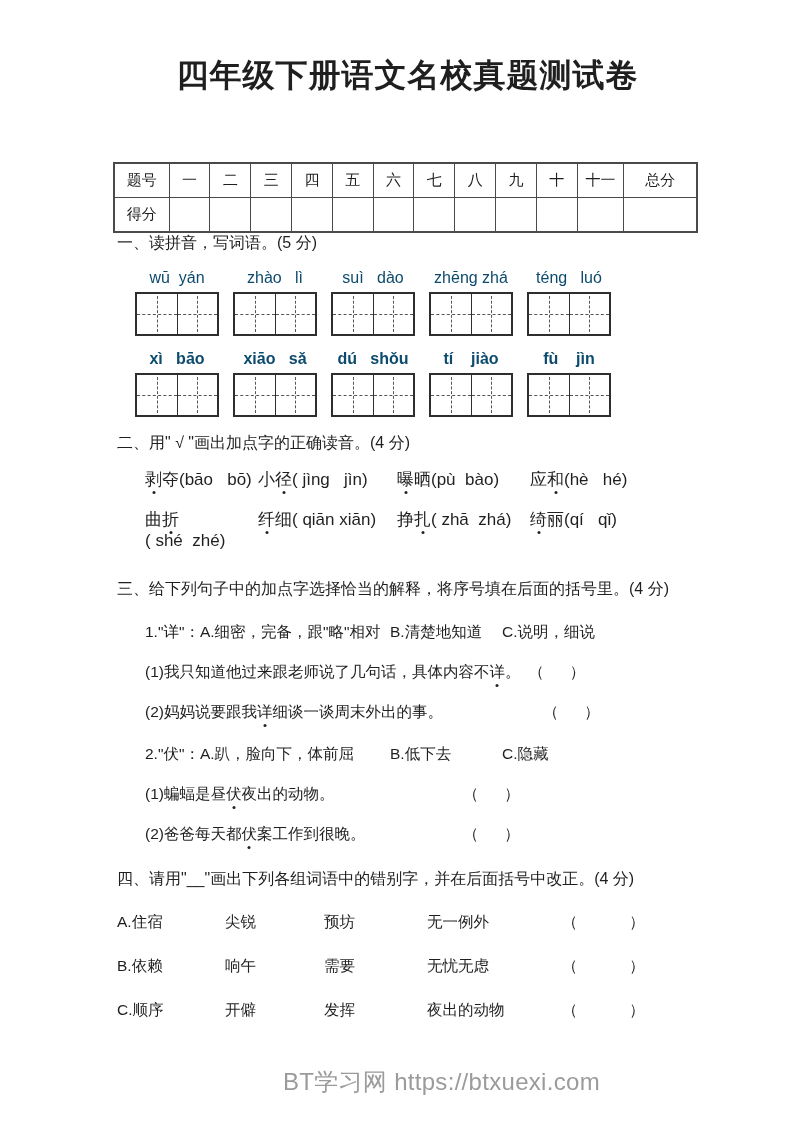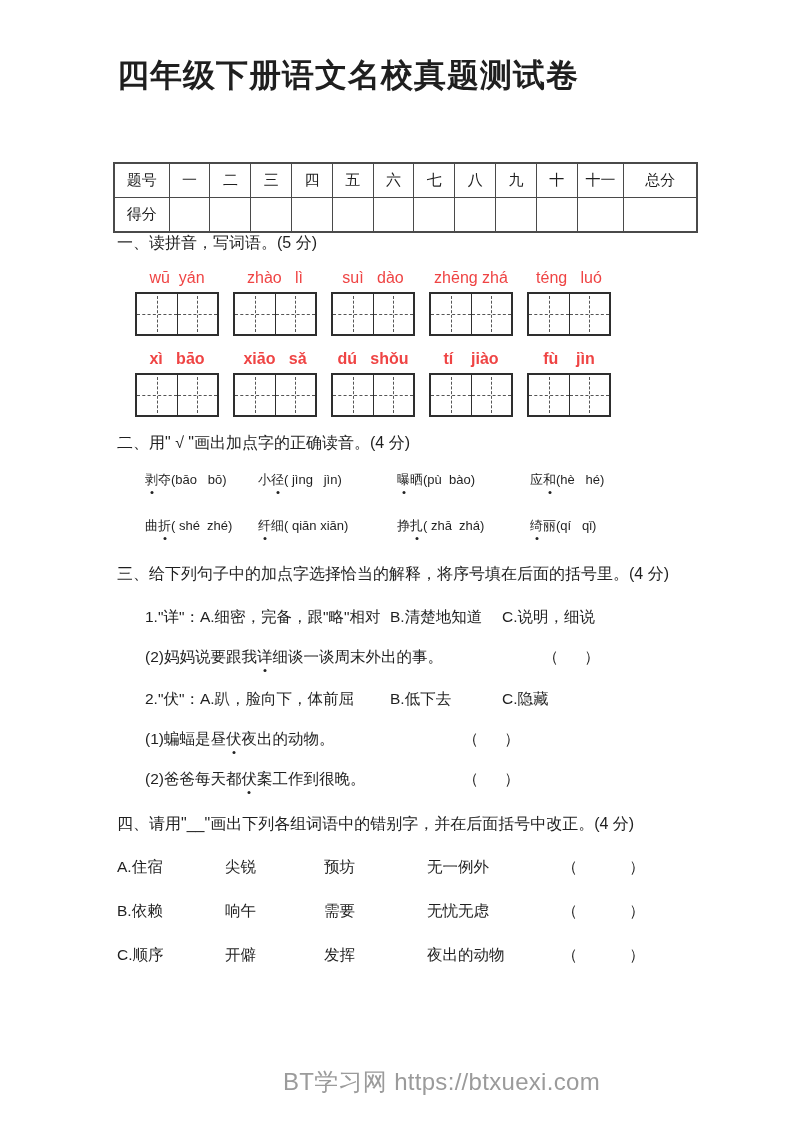--- a/index.html
+++ b/index.html
@@ -3,50 +3,50 @@
 <meta charset="utf-8">
 <style>
   html,body{margin:0;padding:0;}
   body{
     width:793px;height:1122px;background:#ffffff;position:relative;overflow:hidden;
     font-family:"Liberation Sans","DejaVu Sans",sans-serif;color:#1f1f1f;
   }
   .sheet{padding:0 95px 0 117px;}
   .pre{white-space:pre;}
   
-  .title{padding-top:54px;font-size:32px;font-weight:bold;letter-spacing:1px;}
+  .title{padding-top:54px;text-align:center;font-size:32px;font-weight:bold;letter-spacing:1px;}
   
   .score-table{border-collapse:collapse;margin:64px 0 0 -4px;table-layout:fixed;padding-left:40px;}
   .score-table{border:2px solid #4a4a4a;}
   .score-table td{border:1px solid #4a4a4a;height:33px;text-align:center;font-size:15px;padding:0;}
   .score-table .c0{width:54px;}
   .score-table .cn{width:40px;}
   .score-table .c11{width:46px;}
   .score-table .c12{width:72px;}
   
   .sec-h{font-size:16px;line-height:20px;}
   .h1{}
   .h2{margin-top:16px;}
   .h3{margin-top:28px;}
   .h4{margin-top:24px;}
   
   .pyrow{display:flex;gap:14px;margin-left:18px;margin-top:15px;}
-  .pyrow .pyl{width:84px;flex:none;text-align:center;font-size:16px;line-height:20px;color:#ef4444;}
+  .pyrow .pyl{width:84px;flex:none;text-align:center;font-size:16px;line-height:20px;color:#0c4a6e;}
   .gridrow{display:flex;gap:14px;margin-left:18px;margin-top:4px;}
   .tzg{width:84px;height:44px;flex:none;border:2px solid #2e2e2e;display:flex;box-sizing:border-box;background:#fff;}
   .tzg .cell{flex:1;position:relative;}
   .tzg .cell + .cell{border-left:1.5px solid #2e2e2e;}
   .tzg .cell::before{content:"";position:absolute;top:2px;bottom:2px;left:50%;border-left:1px dashed #555;}
   .tzg .cell::after{content:"";position:absolute;left:0;right:0;top:50%;border-top:1px dashed #555;}
   
   .dc{position:relative;display:inline-block;}
   .dc::after{content:"";position:absolute;left:50%;bottom:-4px;transform:translateX(-50%);
     width:3px;height:3px;border-radius:50%;background:#222;}
   
-  .s2grid{display:grid;grid-template-columns:113px 139px 133px auto;row-gap:25px;margin-left:28px;margin-top:16px;font-size:13px;line-height:21px;}
+  .s2grid{display:grid;grid-template-columns:113px 139px 133px auto;row-gap:19px;margin-left:28px;margin-top:16px;font-size:17px;line-height:21px;}
   
   .defrow{display:flex;margin-left:28px;margin-top:22px;font-size:15.5px;line-height:22px;}
   .defA{width:245px;flex:none;white-space:nowrap;}
   .defB{width:112px;flex:none;white-space:nowrap;}
   .defC{white-space:nowrap;}
   .sent{position:relative;margin-left:28px;margin-top:18px;font-size:15.5px;line-height:22px;height:22px;}
   .bracket{color:#1f1f1f;}
   .br-inline{margin-left:8px;}
   .br-abs{position:absolute;top:0;}
   .br-398{left:398px;}
@@ -173,20 +173,23 @@
   </div>
 
   <div class="sec-h h3">三、给下列句子中的加点字选择恰当的解释，将序号填在后面的括号里。(4 分)</div>
 
   <div class="defrow">
     <span class="defA">1."详"：A.细密，完备，跟"略"相对</span>
     <span class="defB">B.清楚地知道</span>
     <span class="defC">C.说明，细说</span>
   </div>
   <div class="sent">
+    <span>(1)我只知道他过来跟老师说了几句话，具体内容不</span><span class="dc">详</span><span>。</span><span class="bracket pre br-inline">（      ）</span>
+  </div>
+  <div class="sent">
     <span>(2)妈妈说要跟我</span><span class="dc">详</span><span>细谈一谈周末外出的事。</span><span class="bracket pre br-abs br-398">（      ）</span>
   </div>
 
   <div class="defrow" style="margin-top:20px;">
     <span class="defA">2."伏"：A.趴，脸向下，体前屈</span>
     <span class="defB">B.低下去</span>
     <span class="defC">C.隐藏</span>
   </div>
   <div class="sent">
     <span>(1)蝙蝠是昼</span><span class="dc">伏</span><span>夜出的动物。</span><span class="bracket pre br-abs br-318">（      ）</span>

